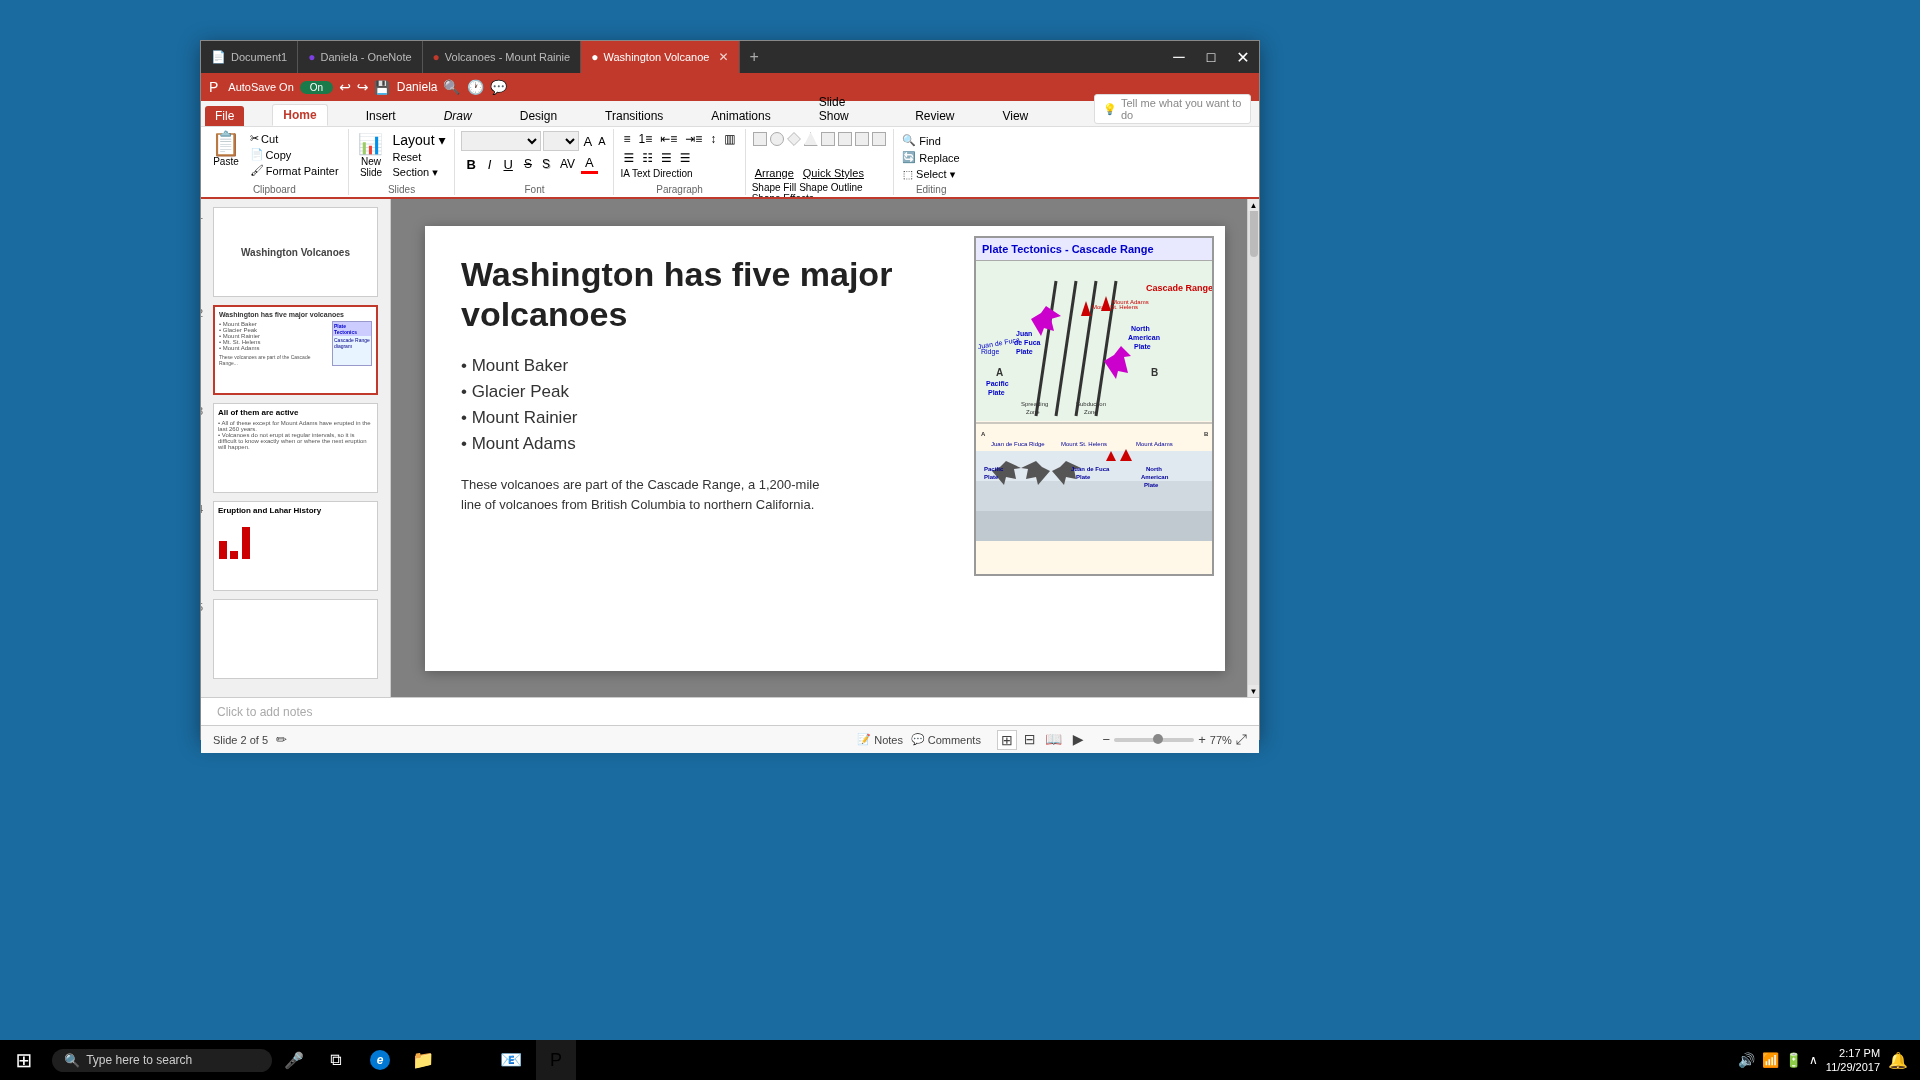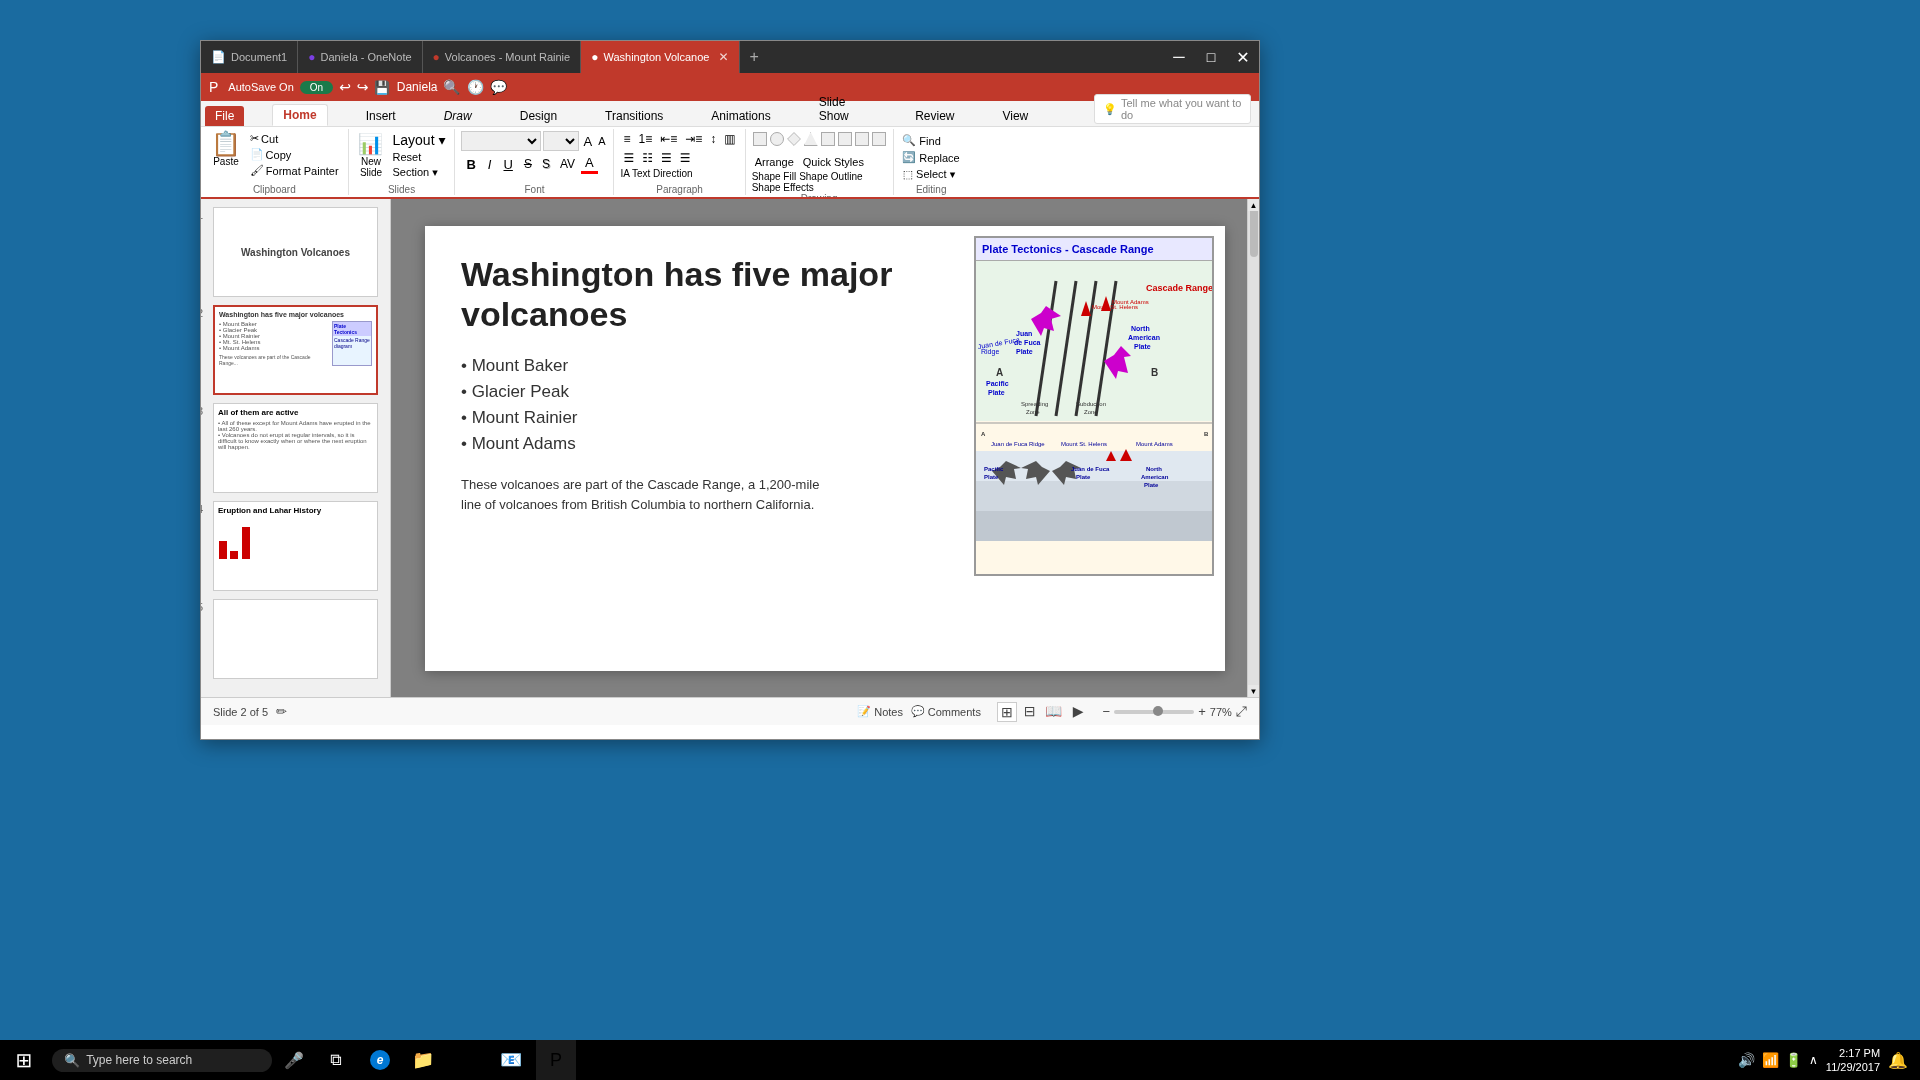--- a/index.html
+++ b/index.html
@@ -152,21 +152,21 @@
       <div style="display:flex;gap:1px;flex-wrap:wrap;max-width:140px;margin-top:2px;">
         <div style="width:14px;height:14px;border:1px solid #aaa;margin:1px;cursor:pointer;background:#eee;"></div>
         <div style="width:14px;height:14px;border:1px solid #aaa;margin:1px;cursor:pointer;border-radius:50%;background:#eee;"></div>
         <div style="width:14px;height:14px;border:1px solid #aaa;margin:1px;cursor:pointer;background:#eee;transform:rotate(45deg) scale(0.7);"></div>
         <div style="width:14px;height:14px;border:1px solid #aaa;margin:1px;cursor:pointer;background:#eee;clip-path:polygon(50% 0,100% 100%,0 100%);"></div>
         <div style="width:14px;height:14px;border:1px solid #aaa;margin:1px;cursor:pointer;background:#eee;"></div>
         <div style="width:14px;height:14px;border:1px solid #aaa;margin:1px;cursor:pointer;background:#eee;"></div>
         <div style="width:14px;height:14px;border:1px solid #aaa;margin:1px;cursor:pointer;background:#eee;"></div>
         <div style="width:14px;height:14px;border:1px solid #aaa;margin:1px;cursor:pointer;background:#eee;"></div>
       </div>
-      <div style="display:flex;gap:3px;margin-top:8px;font-size:11px;align-items:flex-start;">
+      <div style="display:flex;gap:3px;margin-top:19px;font-size:11px;align-items:flex-start;text-decoration:underline;">
         <div style="cursor:pointer;padding:1px 3px;font-size:11px;">Arrange</div>
         <div style="cursor:pointer;padding:1px 3px;font-size:11px;">Quick Styles</div>
       </div>
       <div style="display:flex;gap:3px;margin-top:2px;font-size:10px;">
         <div style="cursor:pointer;">Shape Fill</div>
         <div style="cursor:pointer;">Shape Outline</div>
       </div>
       <div style="display:flex;gap:3px;font-size:10px;">
         <div style="cursor:pointer;">Shape Effects</div>
       </div>
@@ -357,20 +357,23 @@
               <polygon points="150,188 156,200 144,200" fill="#cc0000"></polygon>
             </svg>
           </div>
         </div>
 
       </div>
 
     </div>
   </div>
 
+  <div style="height:28px;background:#fff;border-top:1px solid #ccc;display:flex;align-items:center;padding:0 16px;color:#aaa;font-size:12px;cursor:text;">
+    <span>Click to add notes</span>
+  </div>
 
   <div style="background:#f8f8f8;border-top:1px solid #ccc;display:flex;align-items:center;justify-content:space-between;padding:0 12px;height:28px;font-size:11px;color:#444;">
     <div style="display:flex;align-items:center;gap:8px;">
       <span>Slide 2 of 5</span>
       <span style="cursor:pointer;font-size:13px;">✏</span>
     </div>
     <div style="display:flex;align-items:center;gap:8px;">
       <div style="cursor:pointer;display:flex;align-items:center;gap:3px;">
         <span>📝</span>
         <span>Notes</span>

